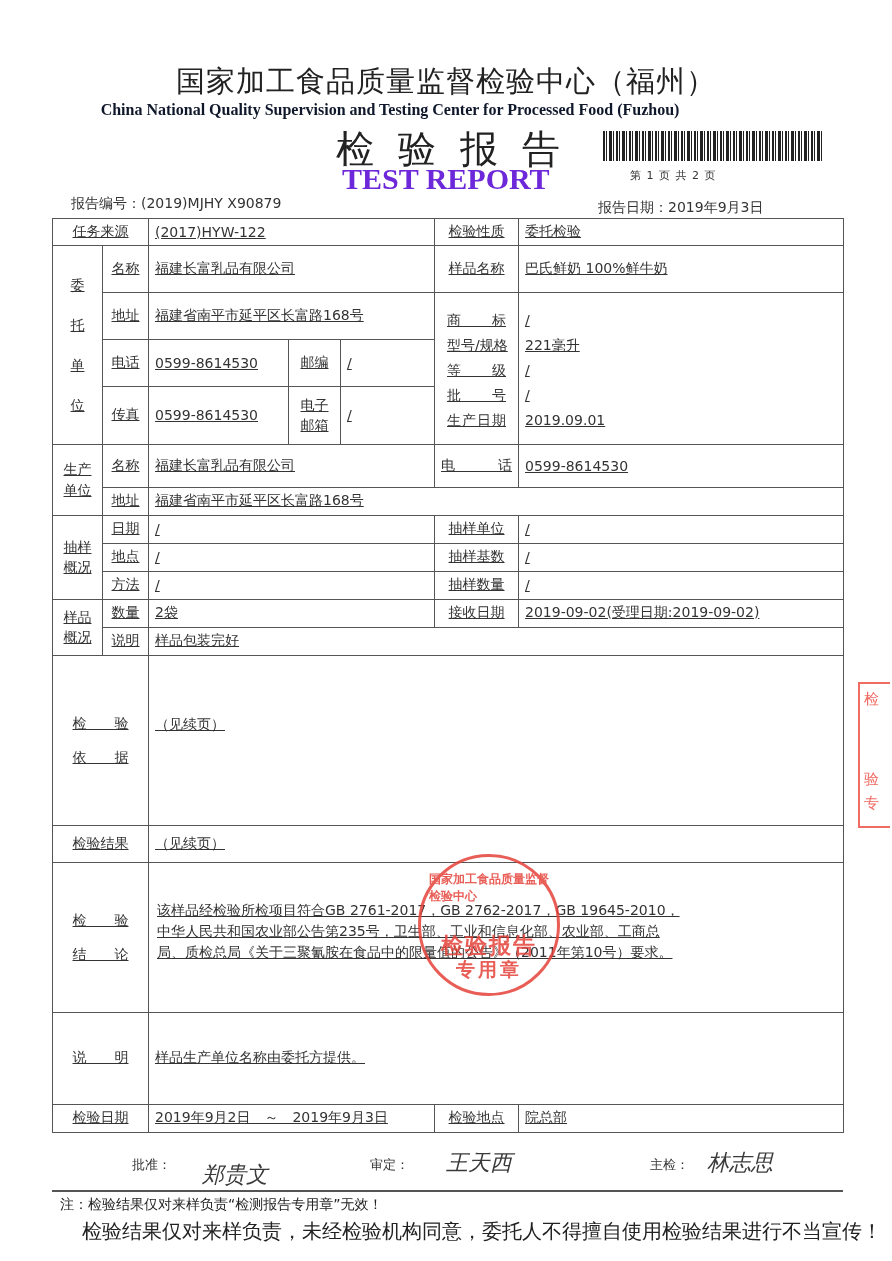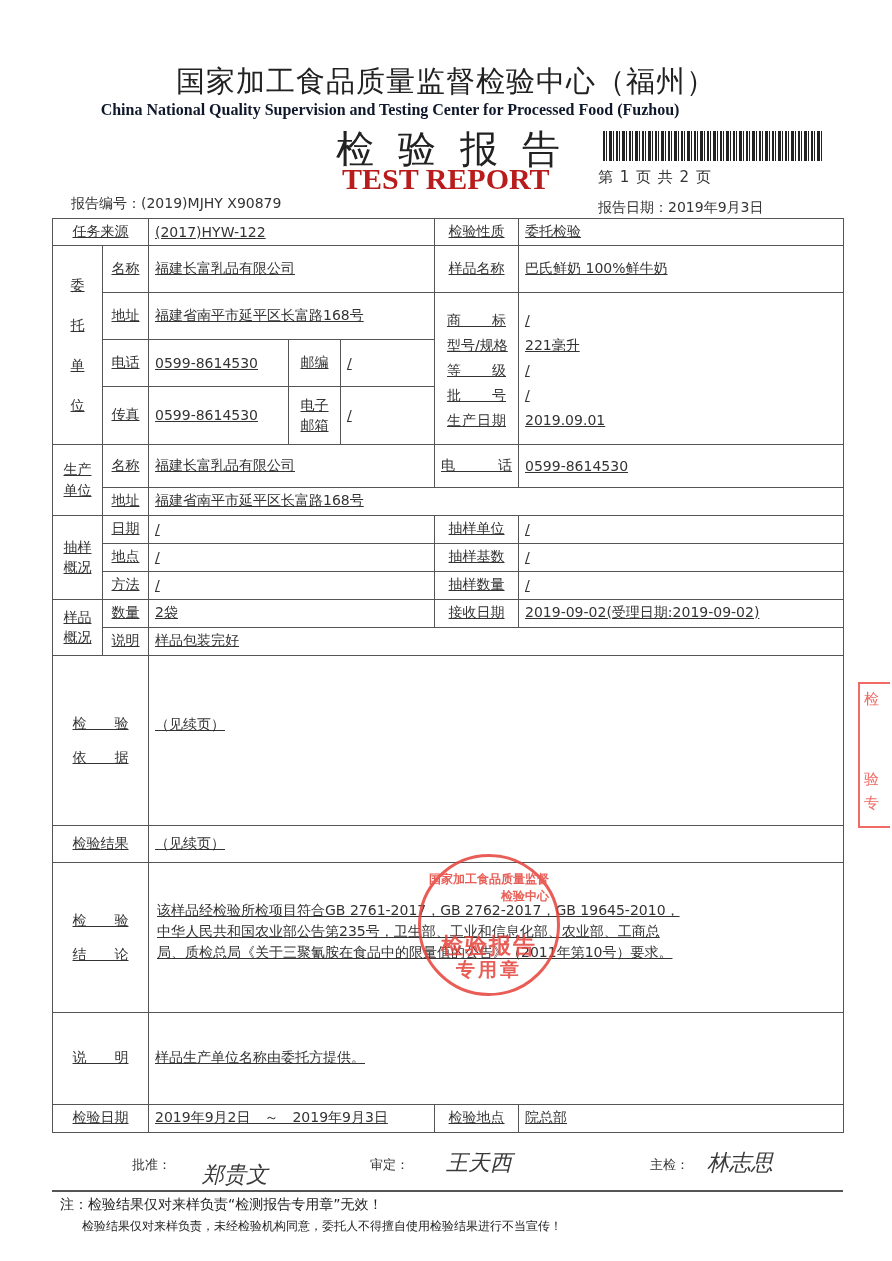--- a/index.html
+++ b/index.html
@@ -4,47 +4,47 @@
 <style>
   html, body { margin:0; padding:0; background:#ffffff; }
   body {
     width:892px; height:1261px; position:relative; overflow:hidden;
     font-family:"DejaVu Sans", "Liberation Sans", sans-serif; color:#2a2a2a;
   }
   .abs { position:absolute; }
   .title-cn { left:0; width:892px; top:62px; text-align:center; font-family:"DejaVu Serif", serif; font-size:29px; letter-spacing:1px; color:#222; }
   .title-en { left:0; width:780px; top:101px; text-align:center; font-family:"Liberation Serif", serif; font-weight:bold; font-size:16px; color:#0f172a; }
   .report-cn { left:336px; top:124px; font-family:"DejaVu Serif", serif; font-size:38px; letter-spacing:24px; color:#222; }
-  .report-en { left:342px; top:162px; font-family:"Liberation Serif", serif; font-weight:bold; font-size:30px; color:#b91c1c; }
+  .report-en { left:342px; top:162px; font-family:"Liberation Serif", serif; font-weight:bold; font-size:30px; color:#6d28d9; }
   .barcode { left:603px; top:131px; width:221px; height:30px;
     background:repeating-linear-gradient(90deg,#222 0 2px,#fff 2px 3px,#222 3px 4px,#fff 4px 6px,#222 6px 9px,#fff 9px 10px,#222 10px 11px,#fff 11px 13px); }
-  .page-info { left:598px; top:168px; font-size:15px; color:#333; letter-spacing:1px; }
+  .page-info { left:630px; top:168px; font-size:11px; color:#333; letter-spacing:1px; }
   .report-no { left:62px; top:195px; font-size:14px; color:#333;margin-left:9px; }
   .report-date { left:598px; top:199px; font-size:14px; color:#333; }
 
   table.main { position:absolute; left:52px; top:218px; width:791px; border-collapse:collapse; table-layout:fixed; }
   table.main td { border:1.5px solid #555; font-size:14px; color:#333; padding:0 6px; vertical-align:middle; white-space:nowrap; overflow:hidden;text-decoration:underline; }
   .lbl { text-align:center; padding:0 !important; }
   .vlbl { text-align:center; padding:0 !important; line-height:1.3; }
   .spread { text-align:justify; text-align-last:justify; padding:0 6px !important; }
   .wrap { white-space:normal !important; line-height:1.45; }
   .stack div { line-height:25px; }
 
   .stamp { left:418px; top:854px; width:136px; height:136px; border:3px solid #e5423a; border-radius:50%; color:#e5423a; opacity:0.85; }
   .stamp .s1 { position:absolute; left:0; right:0; top:74px; text-align:center; font-size:22px; font-weight:bold; letter-spacing:2px; }
   .stamp .s2 { position:absolute; left:0; right:0; top:100px; text-align:center; font-size:19px; font-weight:bold; letter-spacing:3px; }
-  .stamp .arc { position:absolute; left:8px; right:8px; top:14px; text-align:right; font-size:12px; font-weight:bold; }
+  .stamp .arc { position:absolute; left:8px; right:8px; top:14px; text-align:left; font-size:12px; font-weight:bold; }
   .side-stamp { left:858px; top:682px; width:30px; height:142px; border-left:2px solid #ef6b63; border-top:2px solid #ef6b63; border-bottom:2px solid #ef6b63; color:#ef6b63; font-size:15px; }
   .side-stamp div { position:absolute; left:4px; }
 
   .signs { left:52px; top:1146px; width:791px; height:40px; font-size:13px; color:#333; }
   .sig { position:absolute; font-family:"DejaVu Serif", serif; font-style:italic; font-size:22px; color:#3a3a3a; }
   .footer-line { left:52px; top:1190px; width:791px; border-top:2px solid #555; }
   .note1 { left:60px; top:1196px; font-size:14px; color:#222; }
-  .note2 { left:82px; top:1218px; font-size:12px; color:#222; }
+  .note2 { left:82px; top:1218px; font-size:20px; color:#222; }
 </style>
 </head>
 <body>
 
 <div class="abs title-cn">国家加工食品质量监督检验中心（福州）</div>
 <div class="abs title-en">China National Quality Supervision and Testing Center for Processed Food (Fuzhou)</div>
 <div class="abs report-cn">检验报告</div>
 <div class="abs report-en">TEST REPORT</div>
 <div class="abs barcode"></div>
 <div class="abs page-info">第 1 页  共 2 页</div>

